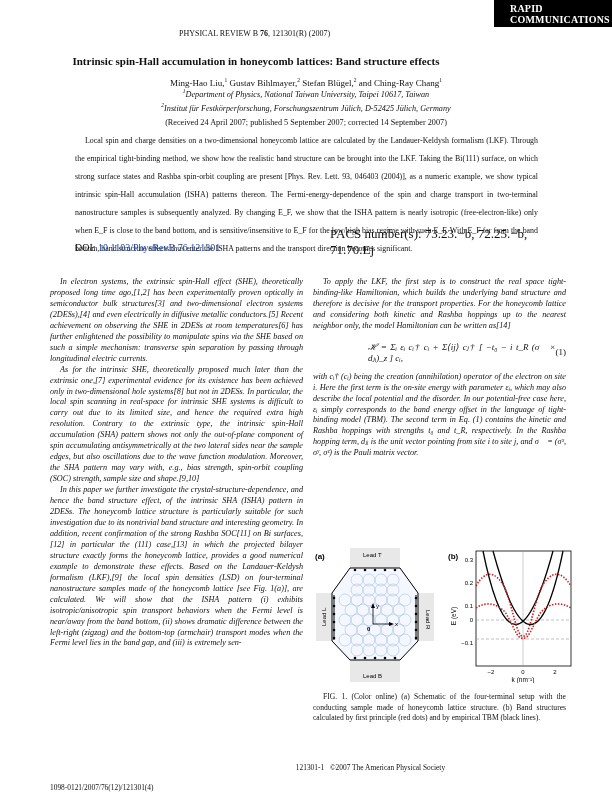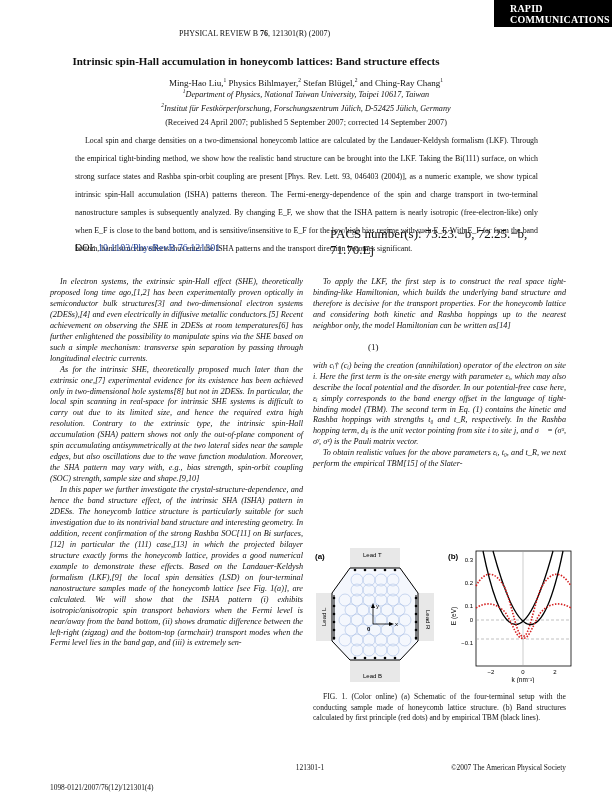--- a/index.html
+++ b/index.html
@@ -23,40 +23,40 @@
   .colL { left:50px; width:253px; top:277px; }
   .colR { left:313px; width:253px; top:277px; }
   sup { font-size:5.5px; line-height:0; color:#2a3fa6; }
   .eq { display:flex; justify-content:space-between; align-items:center; margin:10px 0 8px 0; padding-left:55px; font-size:9px; font-style:italic; }
   .eq .num { font-style:normal; }
   .fig { left:313px; top:548px; width:263px; height:135px; }
   .caption { left:313px; top:692px; width:253px; font-size:7.6px; line-height:10.6px; text-align:justify; text-indent:10px; }
   .footer { top:763px; font-size:7.4px; }
   .fl { left:50px;margin-top:20px; }
   .fc { left:4px; width:612px; text-align:center; }
-  .fr { left:330px; width:236px; text-align:right; }
+  .fr { left:330px; width:236px; text-align:left; }
 </style>
 </head>
 <body>
 
 <div class="abs banner">
     <span>RAPID COMMUNICATIONS</span>
   </div>
 
 <div class="abs journal">
   <span>PHYSICAL REVIEW B</span>
   <b>76</b>,
   <span>121301(R) (2007)</span>
 </div>
 
 <div class="abs title">Intrinsic spin-Hall accumulation in honeycomb lattices: Band structure effects</div>
 
 <div class="abs authors">
   <span><span>Ming-Hao Liu,</span><sup style="color:#111">1</sup></span>
-  <span><span>Physics Bihlmayer,</span><sup style="color:#111">2</sup></span>
+  <span><span>Gustav Bihlmayer,</span><sup style="color:#111">2</sup></span>
   <span><span>Stefan Blügel,</span><sup style="color:#111">2</sup></span>
   <span><span>and Ching-Ray Chang</span><sup style="color:#111">1</sup></span>
 </div>
 
 <div class="abs affil" style="top:90px"><sup style="color:#111">1</sup><span>Department of Physics, National Taiwan University, Taipei 10617, Taiwan</span></div>
 <div class="abs affil" style="top:104px"><sup style="color:#111">2</sup><span>Institut für Festkörperforschung, Forschungszentrum Jülich, D-52425 Jülich, Germany</span></div>
 
 <div class="abs received">(Received 24 April 2007; published 5 September 2007; corrected 14 September 2007)</div>
 
 <div class="abs abstract">Local spin and charge densities on a two-dimensional honeycomb lattice are calculated by the Landauer-Keldysh formalism (LKF). Through the empirical tight-binding method, we show how the realistic band structure can be brought into the LKF. Taking the Bi(111) surface, on which strong surface states and Rashba spin-orbit coupling are present [Phys. Rev. Lett. 93, 046403 (2004)], as a numeric example, we show typical intrinsic spin-Hall accumulation (ISHA) patterns thereon. The Fermi-energy-dependence of the spin and charge transport in two-terminal nanostructure samples is subsequently analyzed. By changing E_F, we show that the ISHA pattern is nearly isotropic (free-electron-like) only when E_F is close to the band bottom, and is sensitive/insensitive to E_F for the low/high bias regime with such E_F. With E_F far from the band bottom, band structure effects thus enter the ISHA patterns and the transport direction becomes significant.</div>
@@ -69,24 +69,24 @@
 
 <div class="abs col colL">
   <p>In electron systems, the extrinsic spin-Hall effect (SHE), theoretically proposed long time ago,[1,2] has been experimentally proven optically in semiconductor bulk structures[3] and two-dimensional electron systems (2DESs),[4] and even electrically in diffusive metallic conductors.[5] Recent achievement on observing the SHE in 2DESs at room temperatures[6] has further enlightened the possibility to manipulate spins via the SHE based on such a simple mechanism: transverse spin separation by passing through longitudinal electric currents.</p>
   <p>As for the intrinsic SHE, theoretically proposed much later than the extrinsic one,[7] experimental evidence for its existence has been achieved only in two-dimensional hole systems[8] but not in 2DESs. In particular, the local spin scanning in real-space for intrinsic SHE systems is difficult to carry out due to its limited size, and hence the required extra high resolution. Contrary to the extrinsic type, the intrinsic spin-Hall accumulation (SHA) pattern shows not only the out-of-plane component of spin accumulating antisymmetrically at the two lateral sides near the sample edges, but also oscillations due to the wave function modulation. Moreover, the SHA pattern may vary with, e.g., bias strength, spin-orbit coupling (SOC) strength, sample size and shape.[9,10]</p>
   <p>In this paper we further investigate the crystal-structure-dependence, and hence the band structure effect, of the intrinsic SHA (ISHA) pattern in 2DESs. The honeycomb lattice structure is particularly suitable for such investigation due to its nontrivial band structure and interesting geometry. In addition, recent confirmation of the strong Rashba SOC[11] on Bi surfaces,[12] in particular the (111) case,[13] in which the projected bilayer structure exactly forms the honeycomb lattice, provides a good numerical example to demonstrate these effects. Based on the Landauer-Keldysh formalism (LKF),[9] the local spin densities (LSD) on four-terminal nanostructure samples made of the honeycomb lattice [see Fig. 1(a)], are calculated. We will show that the ISHA pattern (i) exhibits isotropic/anisotropic spin transport behaviors when the Fermi level is near/away from the band bottom, (ii) shows dramatic difference between the left-right (zigzag) and the bottom-top (armchair) transport modes when the Fermi level lies in the band gap, and (iii) is extremely sen-</p>
 </div>
 
 <div class="abs col colR">
   <p>To apply the LKF, the first step is to construct the real space tight-binding-like Hamiltonian, which builds the underlying band structure and therefore is decisive for the transport properties. For the honeycomb lattice and considering both kinetic and Rashba hoppings up to the nearest neighbor only, the model Hamiltonian can be written as[14]</p>
   <div class="eq">
+    <span>ℋ = Σᵢ εᵢ cᵢ† cᵢ + Σ⟨ij⟩ cⱼ† [ −t₀ − i t_R (σ⃗ × dⱼᵢ)_z ] cᵢ,</span>
     <span class="num">(1)</span>
   </div>
   <p class="noind">with cᵢ† (cᵢ) being the creation (annihilation) operator of the electron on site i. Here the first term is the on-site energy with parameter εᵢ, which may also describe the local potential and the disorder. In our potential-free case here, εᵢ simply corresponds to the band energy offset in the language of tight-binding model (TBM). The second term in Eq. (1) contains the kinetic and Rashba hoppings with strengths t₀ and t_R, respectively. In the Rashba hopping term, dⱼᵢ is the unit vector pointing from site i to site j, and σ⃗ = (σˣ, σʸ, σᶻ) is the Pauli matrix vector.</p>
-  <p>To obtain realistic values for the above parameters εᵢ, t₀, and t_R, we next perform the empirical TBM[15] of the Slater-</p>
 </div>
 
 <div class="abs fig">
   <svg width="263" height="135" viewBox="0 0 263 135">
 
     <g>
       <text x="2" y="11" font-size="8" font-family="Liberation Sans, sans-serif" font-weight="bold">(a)</text>
 
       <rect x="37" y="0" width="50" height="20" fill="#e8e8e8"></rect>
       <rect x="37" y="112" width="50" height="22" fill="#e8e8e8"></rect>

